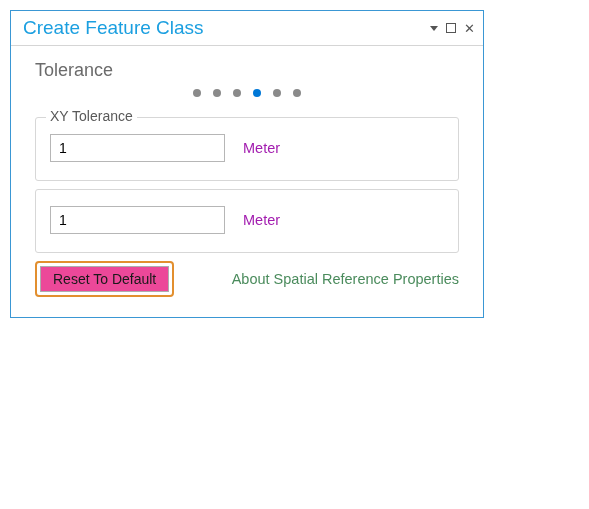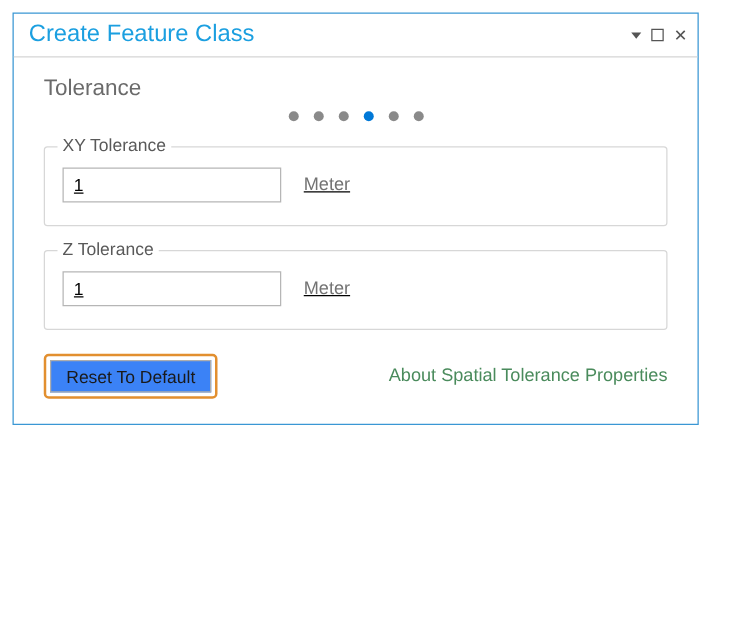--- a/index.html
+++ b/index.html
@@ -2,21 +2,21 @@
 <html><head>
   <meta charset="utf-8">
   <style>
     * { box-sizing: border-box; margin: 0; padding: 0; }
     body {
       font-family: "Segoe UI", Arial, sans-serif;
       background: #fff;
       padding: 10px;
     }
     .window {
-      width: 549px;
+      width: 474px;
       border: 1px solid #3a97d4;
       background: #fff;
     }
     .titlebar {
       display: flex;
       align-items: center;
       justify-content: space-between;
       padding: 6px 8px 6px 12px;
       border-bottom: 1px solid #d5d5d5;
     }
@@ -75,23 +75,22 @@
     .description {
       color: #1a1a1a;
       font-size: 14.5px;
       line-height: 1.35;
       margin-bottom: 20px;
     }
     .fieldset {
       border: 1px solid #d7d7d7;
       border-radius: 3px;
       padding: 16px 14px 18px 14px;
-      margin-bottom: 19px;
+      margin-bottom: 8px;
       position: relative;
-      text-decoration: underline;
     }
     .fieldset-legend {
       position: absolute;
       top: -10px;
       left: 10px;
       background: #fff;
       padding: 0 4px;
       color: #595959;
       font-size: 14px;
     }
@@ -102,37 +101,37 @@
     }
     .text-input {
       width: 175px;
       height: 28px;
       border: 1px solid #b6b6b6;
       padding: 2px 8px;
       font-size: 14px;
       font-family: inherit;
     }
     .unit-label {
-      color: #737373;
+      color: #a21caf;
       font-size: 14.5px;
     }
     .footer-row {
       display: flex;
       align-items: center;
       justify-content: space-between;
       margin-top: 8px;
     }
     .reset-wrap {
       border: 2px solid #e28f2f;
       border-radius: 4px;
       padding: 3px;
       display: inline-block;
     }
     .reset-btn {
-      background: #3b82f6;
+      background: #ec4899;
       border: 1px solid #adadad;
       padding: 4px 12px;
       font-size: 14px;
       font-family: inherit;
       cursor: pointer;
       color: #1a1a1a;
     }
     .about-link {
       color: #4a8b5c;
       font-size: 14.5px;
@@ -168,27 +167,26 @@
 
     <div class="fieldset">
       <div class="fieldset-legend">XY Tolerance</div>
       <div class="field-row">
         <input class="text-input" type="text" value="1" style="">
         <span class="unit-label">Meter</span>
       </div>
     </div>
 
     <div class="fieldset">
-      <div class="fieldset-legend">Z Tolerance</div>
       <div class="field-row">
         <input class="text-input" type="text" value="1" style="">
         <span class="unit-label">Meter</span>
       </div>
     </div>
 
     <div class="footer-row">
       <span class="reset-wrap">
         <button class="reset-btn">Reset To Default</button>
       </span>
-      <span class="about-link">About Spatial Tolerance Properties</span>
+      <span class="about-link">About Spatial Reference Properties</span>
     </div>
   </div>
 </div>
 
 </body></html>

